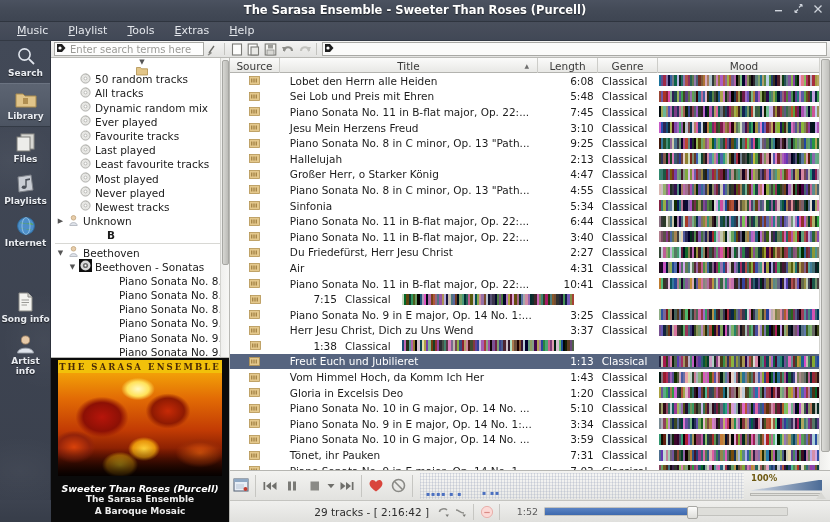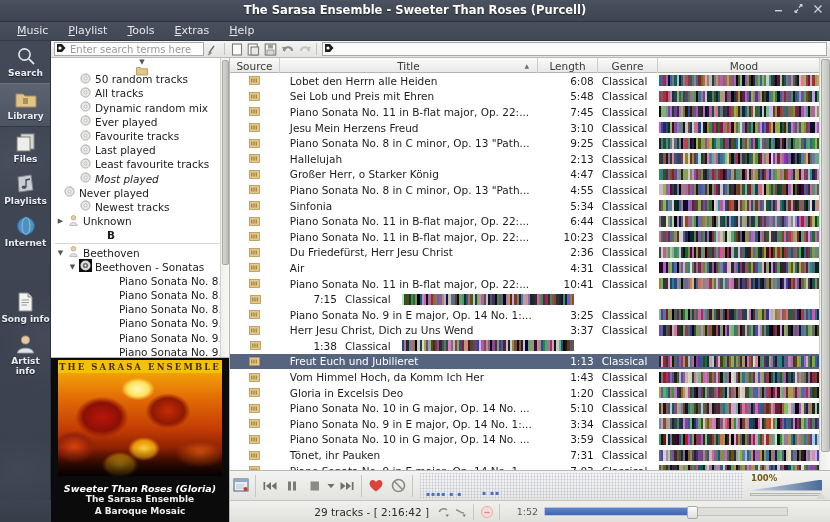--- a/index.html
+++ b/index.html
@@ -491,30 +491,30 @@
         </div>
         <div class="trow" style="padding-left: 16px;">
           <span class="arrow"></span>
           <span class="tico"><svg width="11" height="11" viewBox="0 0 11 11">
               <circle cx="5.5" cy="5.5" r="4.6" fill="#e6e6e3" stroke="#a8a8a4" stroke-width=".9"></circle>
               <circle cx="5.5" cy="5.5" r="1.4" fill="#fff" stroke="#a8a8a4" stroke-width=".7"></circle>
               <path d="M5.5 1 A4.5 4.5 0 0 1 9.6 4" fill="none" stroke="#b9b9b5" stroke-width="1"></path>
             </svg></span>
           <span class="tlbl">Least favourite tracks</span>
         </div>
-        <div class="trow" style="padding-left: 16px; font-style: italic;">
+        <div class="trow" style="padding-left: 16px;">
           <span class="arrow"></span>
           <span class="tico"><svg width="11" height="11" viewBox="0 0 11 11">
               <circle cx="5.5" cy="5.5" r="4.6" fill="#e6e6e3" stroke="#a8a8a4" stroke-width=".9"></circle>
               <circle cx="5.5" cy="5.5" r="1.4" fill="#fff" stroke="#a8a8a4" stroke-width=".7"></circle>
               <path d="M5.5 1 A4.5 4.5 0 0 1 9.6 4" fill="none" stroke="#b9b9b5" stroke-width="1"></path>
             </svg></span>
           <span class="tlbl">Most played</span>
         </div>
-        <div class="trow" style="">
+        <div class="trow" style="padding-left: 16px;">
           <span class="arrow"></span>
           <span class="tico"><svg width="11" height="11" viewBox="0 0 11 11">
               <circle cx="5.5" cy="5.5" r="4.6" fill="#e6e6e3" stroke="#a8a8a4" stroke-width=".9"></circle>
               <circle cx="5.5" cy="5.5" r="1.4" fill="#fff" stroke="#a8a8a4" stroke-width=".7"></circle>
               <path d="M5.5 1 A4.5 4.5 0 0 1 9.6 4" fill="none" stroke="#b9b9b5" stroke-width="1"></path>
             </svg></span>
           <span class="tlbl">Never played</span>
         </div>
         <div class="trow" style="padding-left: 16px;">
           <span class="arrow"></span>
@@ -592,21 +592,21 @@
       <div class="tree-thumb"></div>
     </div>
   </div>
 
   <div class="art">
     <div class="art-top">
       <span>THE SARASA ENSEMBLE</span>
     </div>
     <div class="art-img"></div>
     <div class="art-text">
-      <div class="l1">Sweeter Than Roses (Gloria)</div>
+      <div class="l1">Sweeter Than Roses (Purcell)</div>
       <div class="l2">The Sarasa Ensemble</div>
       <div class="l3">A Baroque Mosaic</div>
     </div>
   </div>
 
   <div class="list">
     <div class="lhead" id="list-head">
         <div class="hcell c-source">
           <span>Source</span>
         </div>
@@ -788,37 +788,37 @@
         <div class="lrow">
           <div class="r-source">
             <svg width="11" height="9" viewBox="0 0 11 9">
               <rect x="0.5" y="0.5" width="10" height="8" fill="#e4c88c" stroke="#b39352" stroke-width=".8"></rect>
               <rect x="2" y="2.5" width="1.4" height="4" fill="#a9884a"></rect>
               <rect x="4.3" y="2.5" width="1.4" height="4" fill="#a9884a"></rect>
               <rect x="6.6" y="2.5" width="1.4" height="4" fill="#a9884a"></rect>
             </svg>
           </div>
           <div class="r-title">Piano Sonata No. 11 in B-flat major, Op. 22:...</div>
-          <div class="r-length">10:23</div>
+          <div class="r-length">3:40</div>
           <div class="r-genre">Classical</div>
           <div class="r-mood">
             <div class="mood" style="background: linear-gradient(to right, rgb(177, 127, 142) 0%, rgb(177, 127, 142) 1.28%, rgb(125, 77, 101) 1.28%, rgb(125, 77, 101) 2.56%, rgb(89, 81, 72) 2.56%, rgb(89, 81, 72) 3.85%, rgb(138, 59, 138) 3.85%, rgb(138, 59, 138) 5.13%, rgb(96, 55, 56) 5.13%, rgb(96, 55, 56) 6.41%, rgb(74, 104, 162) 6.41%, rgb(74, 104, 162) 7.69%, rgb(94, 114, 89) 7.69%, rgb(94, 114, 89) 8.97%, rgb(165, 131, 81) 8.97%, rgb(165, 131, 81) 10.26%, rgb(65, 60, 61) 10.26%, rgb(65, 60, 61) 11.54%, rgb(192, 214, 202) 11.54%, rgb(192, 214, 202) 12.82%, rgb(224, 207, 177) 12.82%, rgb(224, 207, 177) 14.1%, rgb(79, 89, 156) 14.1%, rgb(79, 89, 156) 15.38%, rgb(43, 42, 86) 15.38%, rgb(43, 42, 86) 16.67%, rgb(0, 0, 41) 16.67%, rgb(0, 0, 41) 17.95%, rgb(0, 48, 26) 17.95%, rgb(0, 48, 26) 19.23%, rgb(31, 28, 44) 19.23%, rgb(31, 28, 44) 20.51%, rgb(77, 136, 74) 20.51%, rgb(77, 136, 74) 21.79%, rgb(47, 13, 34) 21.79%, rgb(47, 13, 34) 23.08%, rgb(128, 86, 171) 23.08%, rgb(128, 86, 171) 24.36%, rgb(66, 111, 62) 24.36%, rgb(66, 111, 62) 25.64%, rgb(100, 111, 127) 25.64%, rgb(100, 111, 127) 26.92%, rgb(32, 31, 84) 26.92%, rgb(32, 31, 84) 28.21%, rgb(145, 128, 111) 28.21%, rgb(145, 128, 111) 29.49%, rgb(23, 7, 57) 29.49%, rgb(23, 7, 57) 30.77%, rgb(159, 38, 40) 30.77%, rgb(159, 38, 40) 32.05%, rgb(36, 147, 89) 32.05%, rgb(36, 147, 89) 33.33%, rgb(179, 191, 208) 33.33%, rgb(179, 191, 208) 34.62%, rgb(207, 140, 184) 34.62%, rgb(207, 140, 184) 35.9%, rgb(196, 200, 174) 35.9%, rgb(196, 200, 174) 37.18%, rgb(150, 150, 88) 37.18%, rgb(150, 150, 88) 38.46%, rgb(0, 34, 19) 38.46%, rgb(0, 34, 19) 39.74%, rgb(215, 210, 226) 39.74%, rgb(215, 210, 226) 41.03%, rgb(192, 214, 183) 41.03%, rgb(192, 214, 183) 42.31%, rgb(103, 165, 91) 42.31%, rgb(103, 165, 91) 43.59%, rgb(40, 107, 121) 43.59%, rgb(40, 107, 121) 44.87%, rgb(101, 66, 6) 44.87%, rgb(101, 66, 6) 46.15%, rgb(60, 20, 46) 46.15%, rgb(60, 20, 46) 47.44%, rgb(96, 86, 118) 47.44%, rgb(96, 86, 118) 48.72%, rgb(0, 4, 11) 48.72%, rgb(0, 4, 11) 50%, rgb(142, 144, 93) 50%, rgb(142, 144, 93) 51.28%, rgb(172, 129, 65) 51.28%, rgb(172, 129, 65) 52.56%, rgb(96, 110, 136) 52.56%, rgb(96, 110, 136) 53.85%, rgb(174, 99, 204) 53.85%, rgb(174, 99, 204) 55.13%, rgb(188, 110, 177) 55.13%, rgb(188, 110, 177) 56.41%, rgb(36, 95, 120) 56.41%, rgb(36, 95, 120) 57.69%, rgb(10, 16, 6) 57.69%, rgb(10, 16, 6) 58.97%, rgb(181, 107, 202) 58.97%, rgb(181, 107, 202) 60.26%, rgb(141, 117, 91) 60.26%, rgb(141, 117, 91) 61.54%, rgb(65, 51, 89) 61.54%, rgb(65, 51, 89) 62.82%, rgb(58, 92, 17) 62.82%, rgb(58, 92, 17) 64.1%, rgb(220, 193, 224) 64.1%, rgb(220, 193, 224) 65.38%, rgb(50, 60, 42) 65.38%, rgb(50, 60, 42) 66.67%, rgb(65, 37, 89) 66.67%, rgb(65, 37, 89) 67.95%, rgb(15, 58, 63) 67.95%, rgb(15, 58, 63) 69.23%, rgb(102, 125, 84) 69.23%, rgb(102, 125, 84) 70.51%, rgb(59, 133, 89) 70.51%, rgb(59, 133, 89) 71.79%, rgb(141, 57, 53) 71.79%, rgb(141, 57, 53) 73.08%, rgb(216, 96, 179) 73.08%, rgb(216, 96, 179) 74.36%, rgb(39, 100, 100) 74.36%, rgb(39, 100, 100) 75.64%, rgb(175, 61, 53) 75.64%, rgb(175, 61, 53) 76.92%, rgb(181, 83, 165) 76.92%, rgb(181, 83, 165) 78.21%, rgb(184, 151, 76) 78.21%, rgb(184, 151, 76) 79.49%, rgb(127, 193, 96) 79.49%, rgb(127, 193, 96) 80.77%, rgb(146, 32, 40) 80.77%, rgb(146, 32, 40) 82.05%, rgb(9, 7, 36) 82.05%, rgb(9, 7, 36) 83.33%, rgb(94, 157, 121) 83.33%, rgb(94, 157, 121) 84.62%, rgb(171, 79, 68) 84.62%, rgb(171, 79, 68) 85.9%, rgb(134, 31, 78) 85.9%, rgb(134, 31, 78) 87.18%, rgb(180, 165, 213) 87.18%, rgb(180, 165, 213) 88.46%, rgb(95, 103, 170) 88.46%, rgb(95, 103, 170) 89.74%, rgb(41, 99, 56) 89.74%, rgb(41, 99, 56) 91.03%, rgb(162, 126, 92) 91.03%, rgb(162, 126, 92) 92.31%, rgb(138, 76, 177) 92.31%, rgb(138, 76, 177) 93.59%, rgb(45, 33, 47) 93.59%, rgb(45, 33, 47) 94.87%, rgb(50, 66, 41) 94.87%, rgb(50, 66, 41) 96.15%, rgb(51, 77, 133) 96.15%, rgb(51, 77, 133) 97.44%, rgb(118, 167, 137) 97.44%, rgb(118, 167, 137) 98.72%, rgb(224, 86, 137) 98.72%, rgb(224, 86, 137) 100%);"></div>
           </div>
         </div>
         <div class="lrow">
           <div class="r-source">
             <svg width="11" height="9" viewBox="0 0 11 9">
               <rect x="0.5" y="0.5" width="10" height="8" fill="#e4c88c" stroke="#b39352" stroke-width=".8"></rect>
               <rect x="2" y="2.5" width="1.4" height="4" fill="#a9884a"></rect>
               <rect x="4.3" y="2.5" width="1.4" height="4" fill="#a9884a"></rect>
               <rect x="6.6" y="2.5" width="1.4" height="4" fill="#a9884a"></rect>
             </svg>
           </div>
           <div class="r-title">Du Friedefürst, Herr Jesu Christ</div>
-          <div class="r-length">2:36</div>
+          <div class="r-length">2:27</div>
           <div class="r-genre">Classical</div>
           <div class="r-mood">
             <div class="mood" style="background: linear-gradient(to right, rgb(54, 72, 54) 0%, rgb(54, 72, 54) 1.28%, rgb(198, 206, 212) 1.28%, rgb(198, 206, 212) 2.56%, rgb(190, 95, 150) 2.56%, rgb(190, 95, 150) 3.85%, rgb(149, 164, 112) 3.85%, rgb(149, 164, 112) 5.13%, rgb(90, 153, 86) 5.13%, rgb(90, 153, 86) 6.41%, rgb(198, 181, 218) 6.41%, rgb(198, 181, 218) 7.69%, rgb(112, 192, 133) 7.69%, rgb(112, 192, 133) 8.97%, rgb(85, 123, 99) 8.97%, rgb(85, 123, 99) 10.26%, rgb(68, 155, 110) 10.26%, rgb(68, 155, 110) 11.54%, rgb(165, 215, 221) 11.54%, rgb(165, 215, 221) 12.82%, rgb(105, 29, 58) 12.82%, rgb(105, 29, 58) 14.1%, rgb(0, 19, 32) 14.1%, rgb(0, 19, 32) 15.38%, rgb(17, 104, 40) 15.38%, rgb(17, 104, 40) 16.67%, rgb(140, 125, 79) 16.67%, rgb(140, 125, 79) 17.95%, rgb(50, 26, 44) 17.95%, rgb(50, 26, 44) 19.23%, rgb(191, 102, 179) 19.23%, rgb(191, 102, 179) 20.51%, rgb(17, 21, 10) 20.51%, rgb(17, 21, 10) 21.79%, rgb(153, 143, 61) 21.79%, rgb(153, 143, 61) 23.08%, rgb(66, 23, 34) 23.08%, rgb(66, 23, 34) 24.36%, rgb(78, 158, 147) 24.36%, rgb(78, 158, 147) 25.64%, rgb(145, 129, 93) 25.64%, rgb(145, 129, 93) 26.92%, rgb(13, 0, 0) 26.92%, rgb(13, 0, 0) 28.21%, rgb(117, 46, 64) 28.21%, rgb(117, 46, 64) 29.49%, rgb(48, 85, 72) 29.49%, rgb(48, 85, 72) 30.77%, rgb(75, 46, 42) 30.77%, rgb(75, 46, 42) 32.05%, rgb(140, 67, 126) 32.05%, rgb(140, 67, 126) 33.33%, rgb(96, 154, 113) 33.33%, rgb(96, 154, 113) 34.62%, rgb(155, 65, 133) 34.62%, rgb(155, 65, 133) 35.9%, rgb(218, 82, 158) 35.9%, rgb(218, 82, 158) 37.18%, rgb(152, 124, 83) 37.18%, rgb(152, 124, 83) 38.46%, rgb(5, 23, 0) 38.46%, rgb(5, 23, 0) 39.74%, rgb(150, 33, 89) 39.74%, rgb(150, 33, 89) 41.03%, rgb(43, 7, 18) 41.03%, rgb(43, 7, 18) 42.31%, rgb(180, 166, 190) 42.31%, rgb(180, 166, 190) 43.59%, rgb(12, 102, 49) 43.59%, rgb(12, 102, 49) 44.87%, rgb(60, 69, 66) 44.87%, rgb(60, 69, 66) 46.15%, rgb(197, 198, 220) 46.15%, rgb(197, 198, 220) 47.44%, rgb(128, 59, 121) 47.44%, rgb(128, 59, 121) 48.72%, rgb(43, 124, 74) 48.72%, rgb(43, 124, 74) 50%, rgb(45, 29, 71) 50%, rgb(45, 29, 71) 51.28%, rgb(49, 21, 61) 51.28%, rgb(49, 21, 61) 52.56%, rgb(60, 35, 12) 52.56%, rgb(60, 35, 12) 53.85%, rgb(136, 153, 53) 53.85%, rgb(136, 153, 53) 55.13%, rgb(136, 78, 150) 55.13%, rgb(136, 78, 150) 56.41%, rgb(93, 139, 84) 56.41%, rgb(93, 139, 84) 57.69%, rgb(20, 58, 53) 57.69%, rgb(20, 58, 53) 58.97%, rgb(33, 33, 53) 58.97%, rgb(33, 33, 53) 60.26%, rgb(92, 87, 12) 60.26%, rgb(92, 87, 12) 61.54%, rgb(157, 162, 45) 61.54%, rgb(157, 162, 45) 62.82%, rgb(64, 0, 63) 62.82%, rgb(64, 0, 63) 64.1%, rgb(174, 76, 50) 64.1%, rgb(174, 76, 50) 65.38%, rgb(68, 1, 28) 65.38%, rgb(68, 1, 28) 66.67%, rgb(62, 90, 22) 66.67%, rgb(62, 90, 22) 67.95%, rgb(179, 145, 87) 67.95%, rgb(179, 145, 87) 69.23%, rgb(131, 60, 48) 69.23%, rgb(131, 60, 48) 70.51%, rgb(140, 118, 69) 70.51%, rgb(140, 118, 69) 71.79%, rgb(38, 47, 0) 71.79%, rgb(38, 47, 0) 73.08%, rgb(137, 51, 74) 73.08%, rgb(137, 51, 74) 74.36%, rgb(157, 54, 68) 74.36%, rgb(157, 54, 68) 75.64%, rgb(55, 114, 133) 75.64%, rgb(55, 114, 133) 76.92%, rgb(55, 86, 70) 76.92%, rgb(55, 86, 70) 78.21%, rgb(137, 79, 122) 78.21%, rgb(137, 79, 122) 79.49%, rgb(137, 95, 118) 79.49%, rgb(137, 95, 118) 80.77%, rgb(59, 101, 32) 80.77%, rgb(59, 101, 32) 82.05%, rgb(74, 158, 126) 82.05%, rgb(74, 158, 126) 83.33%, rgb(0, 45, 0) 83.33%, rgb(0, 45, 0) 84.62%, rgb(49, 97, 148) 84.62%, rgb(49, 97, 148) 85.9%, rgb(113, 38, 38) 85.9%, rgb(113, 38, 38) 87.18%, rgb(123, 48, 79) 87.18%, rgb(123, 48, 79) 88.46%, rgb(48, 120, 126) 88.46%, rgb(48, 120, 126) 89.74%, rgb(139, 152, 55) 89.74%, rgb(139, 152, 55) 91.03%, rgb(75, 147, 141) 91.03%, rgb(75, 147, 141) 92.31%, rgb(125, 129, 105) 92.31%, rgb(125, 129, 105) 93.59%, rgb(78, 141, 128) 93.59%, rgb(78, 141, 128) 94.87%, rgb(38, 93, 166) 94.87%, rgb(38, 93, 166) 96.15%, rgb(133, 77, 83) 96.15%, rgb(133, 77, 83) 97.44%, rgb(183, 217, 209) 97.44%, rgb(183, 217, 209) 98.72%, rgb(146, 28, 52) 98.72%, rgb(146, 28, 52) 100%);"></div>
           </div>
         </div>
         <div class="lrow">
           <div class="r-source">
             <svg width="11" height="9" viewBox="0 0 11 9">
               <rect x="0.5" y="0.5" width="10" height="8" fill="#e4c88c" stroke="#b39352" stroke-width=".8"></rect>
               <rect x="2" y="2.5" width="1.4" height="4" fill="#a9884a"></rect>

